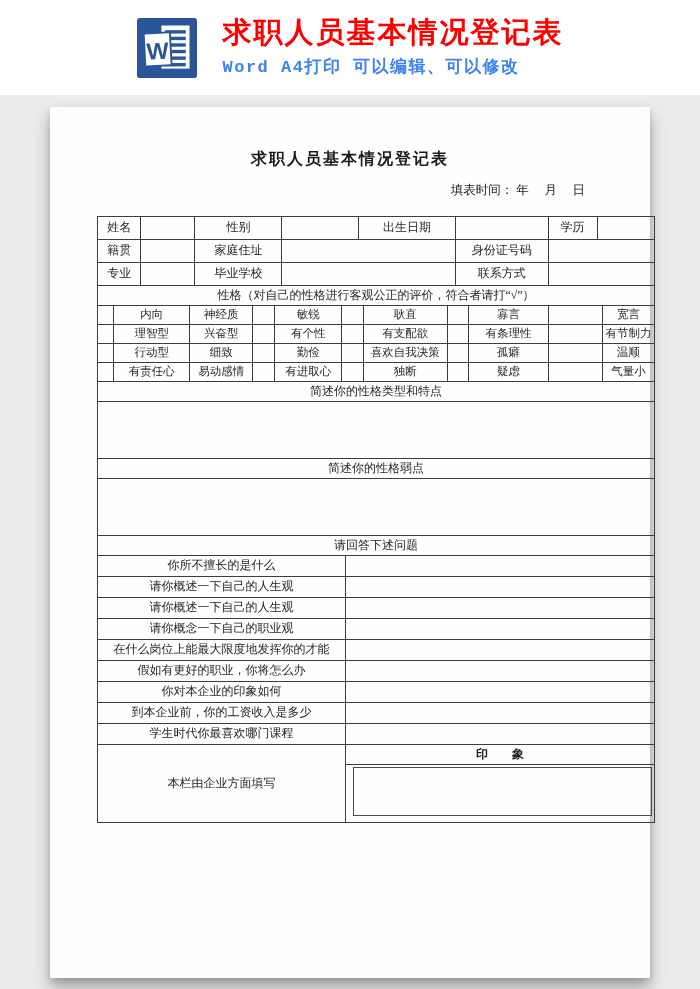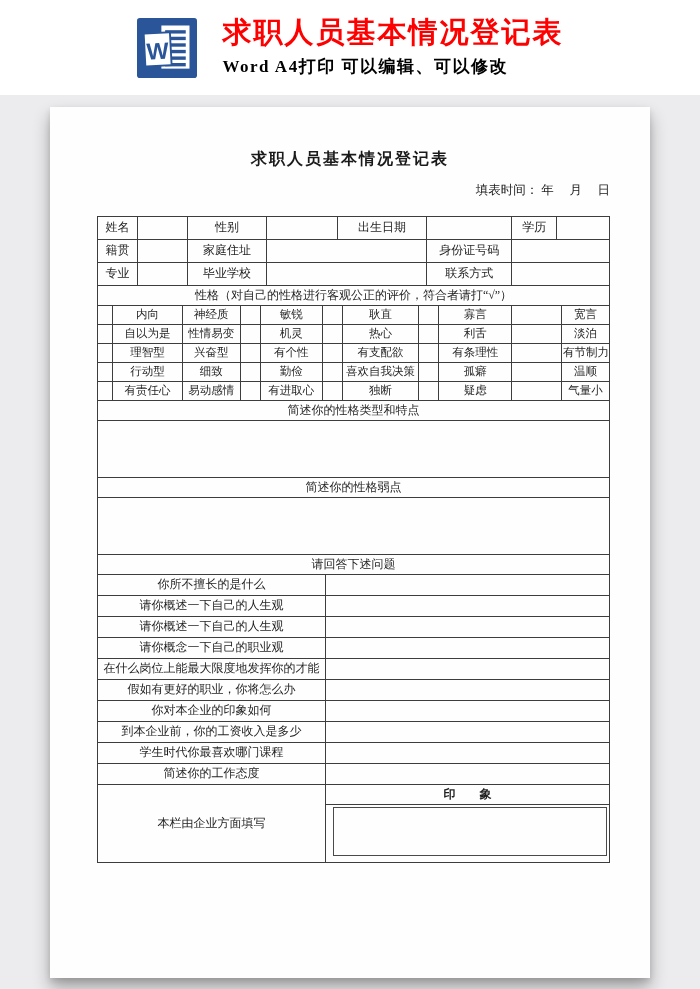--- a/index.html
+++ b/index.html
@@ -17,45 +17,45 @@
     gap: 26px;
   }
   .banner .logo { width: 60px; height: 60px; flex: 0 0 auto; }
   .banner-text { display: flex; flex-direction: column; }
   .banner-title {
     font-family: "Liberation Sans", "DejaVu Sans", sans-serif;
     font-size: 29px; font-weight: 900; color: #fe0000;
     letter-spacing: 2px; line-height: 1.1;
   }
   .banner-subtitle {
-    font-family: Liberation Serif, serif;
-    font-size: 17px; font-weight: 700; color: #000000;
+    font-family: Liberation Mono, monospace;
+    font-size: 17px; font-weight: 700; color: #3b82f6;
     letter-spacing: 1.5px; margin-top: 7px;
   }
   
   .paper {
     width: 600px; height: 871px;
     margin: 12px auto 0;
     background: #fefefe;
     box-shadow: 0 10px 16px rgba(0,0,0,0.30), 0 3px 6px rgba(0,0,0,0.12);
     padding-top: 42px;
   }
   .doc-title {
     text-align: center;
     font-size: 16px; font-weight: bold; color: #1a1a1a;
     letter-spacing: 2px;
   }
   .date-line {
     text-align: right;
     font-size: 12.5px; color: #1a1a1a;
-    padding-right: 40px;
+    padding-right: 65px;
     margin-top: 12px; margin-bottom: 17px;
   }
   
-  .tbl-wrap { margin: 8px 40px 0 47px; width: 513px; }
+  .tbl-wrap { margin: 8px 40px 0 47px; width: 558px; }
   table.doc-table {
     width: 100%; border-collapse: collapse; table-layout: fixed;
     margin-top: -1px;
   }
   table.doc-table:first-child { margin-top: 0; }
   .doc-table td {
     border: 1px solid #3d3d3d;
     font-size: 12px; color: #1f1f1f;
     text-align: center; vertical-align: middle;
     padding: 0 1px; white-space: nowrap; overflow: hidden;
@@ -178,33 +178,20 @@
         <td>敏锐</td>
         <td></td>
         <td>耿直</td>
         <td></td>
         <td>寡言</td>
         <td></td>
         <td>宽言</td>
       </tr>
       <tr>
         <td></td>
-        <td>自以为是</td>
-        <td>性情易变</td>
-        <td></td>
-        <td>机灵</td>
-        <td></td>
-        <td>热心</td>
-        <td></td>
-        <td>利舌</td>
-        <td></td>
-        <td>淡泊</td>
-      </tr>
-      <tr>
-        <td></td>
         <td>理智型</td>
         <td>兴奋型</td>
         <td></td>
         <td>有个性</td>
         <td></td>
         <td>有支配欲</td>
         <td></td>
         <td>有条理性</td>
         <td></td>
         <td>有节制力</td>
@@ -311,24 +298,20 @@
         <td class="a"></td>
       </tr>
       <tr>
         <td class="q">到本企业前，你的工资收入是多少</td>
         <td class="a"></td>
       </tr>
       <tr>
         <td class="q">学生时代你最喜欢哪门课程</td>
         <td class="a"></td>
       </tr>
-      <tr>
-        <td class="q">简述你的工作态度</td>
-        <td class="a"></td>
-      </tr>
     </tbody>
       </table>
 
     <table class="doc-table">
       <colgroup>
           <col style="width:44.5%">
           <col style="width:55.5%">
         </colgroup>
       <tbody>
           <tr>

